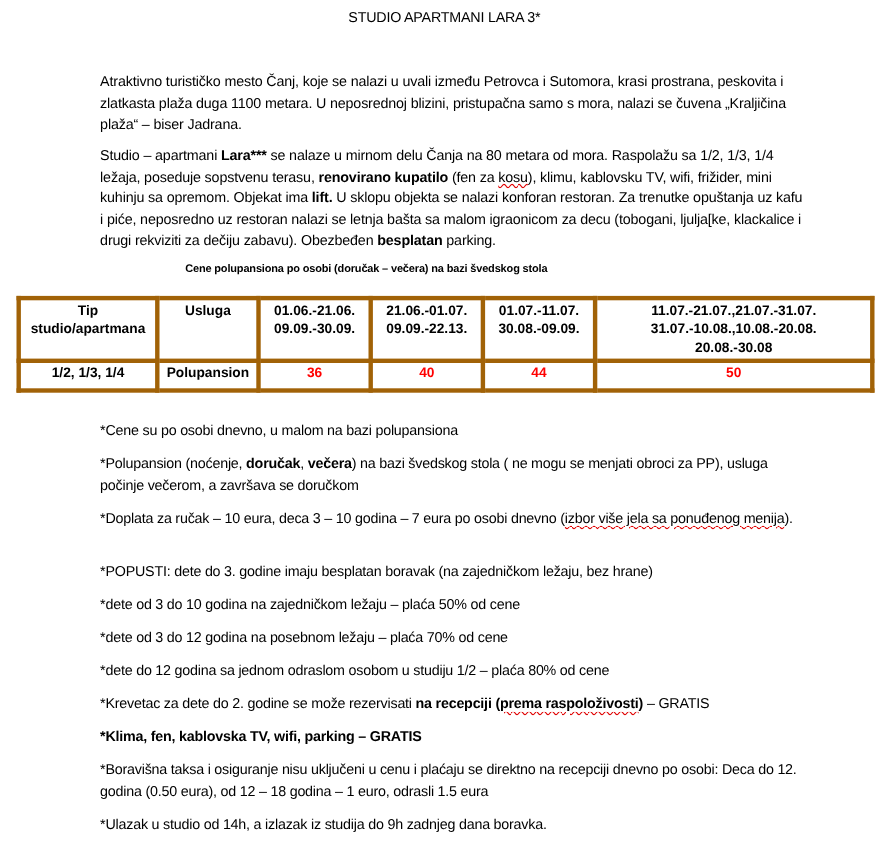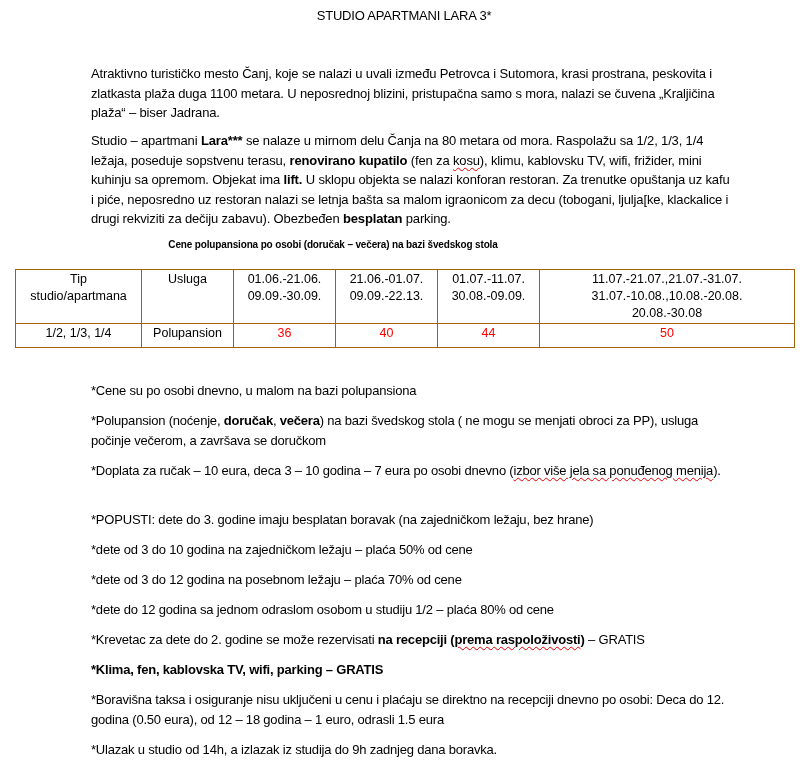--- a/index.html
+++ b/index.html
@@ -20,22 +20,22 @@
   .p2 { top: 131px; }
   .subtitle {
     position: absolute; left: 0; top: 239px; width: 666px; text-align: center;
     font-weight: bold; font-size: 10px; letter-spacing: -0.15px;
   }
   table.prices {
     position: absolute; left: 15px; top: 269px; width: 780px;
     border-collapse: collapse; font-size: 12.5px;
   }
   table.prices td {
-    border: 1px solid #a16207; text-align: center; vertical-align: top;
-    padding: 1px 2px; line-height: 17px; font-weight: normal;
+    border: 4px solid #a16207; text-align: center; vertical-align: top;
+    padding: 1px 2px; line-height: 17px; font-weight: bold;
   }
   table.prices tr.head td { height: 49px; }
   table.prices tr.row td { height: 21px; vertical-align: top; }
   .price { color: #ff0000; }
   .note {
     position: absolute; left: 91px; width: 640px;
     font-size: 13px; line-height: 19.5px; letter-spacing: -0.2px;
   }
   .squig {
     text-decoration: underline wavy #e00000;

